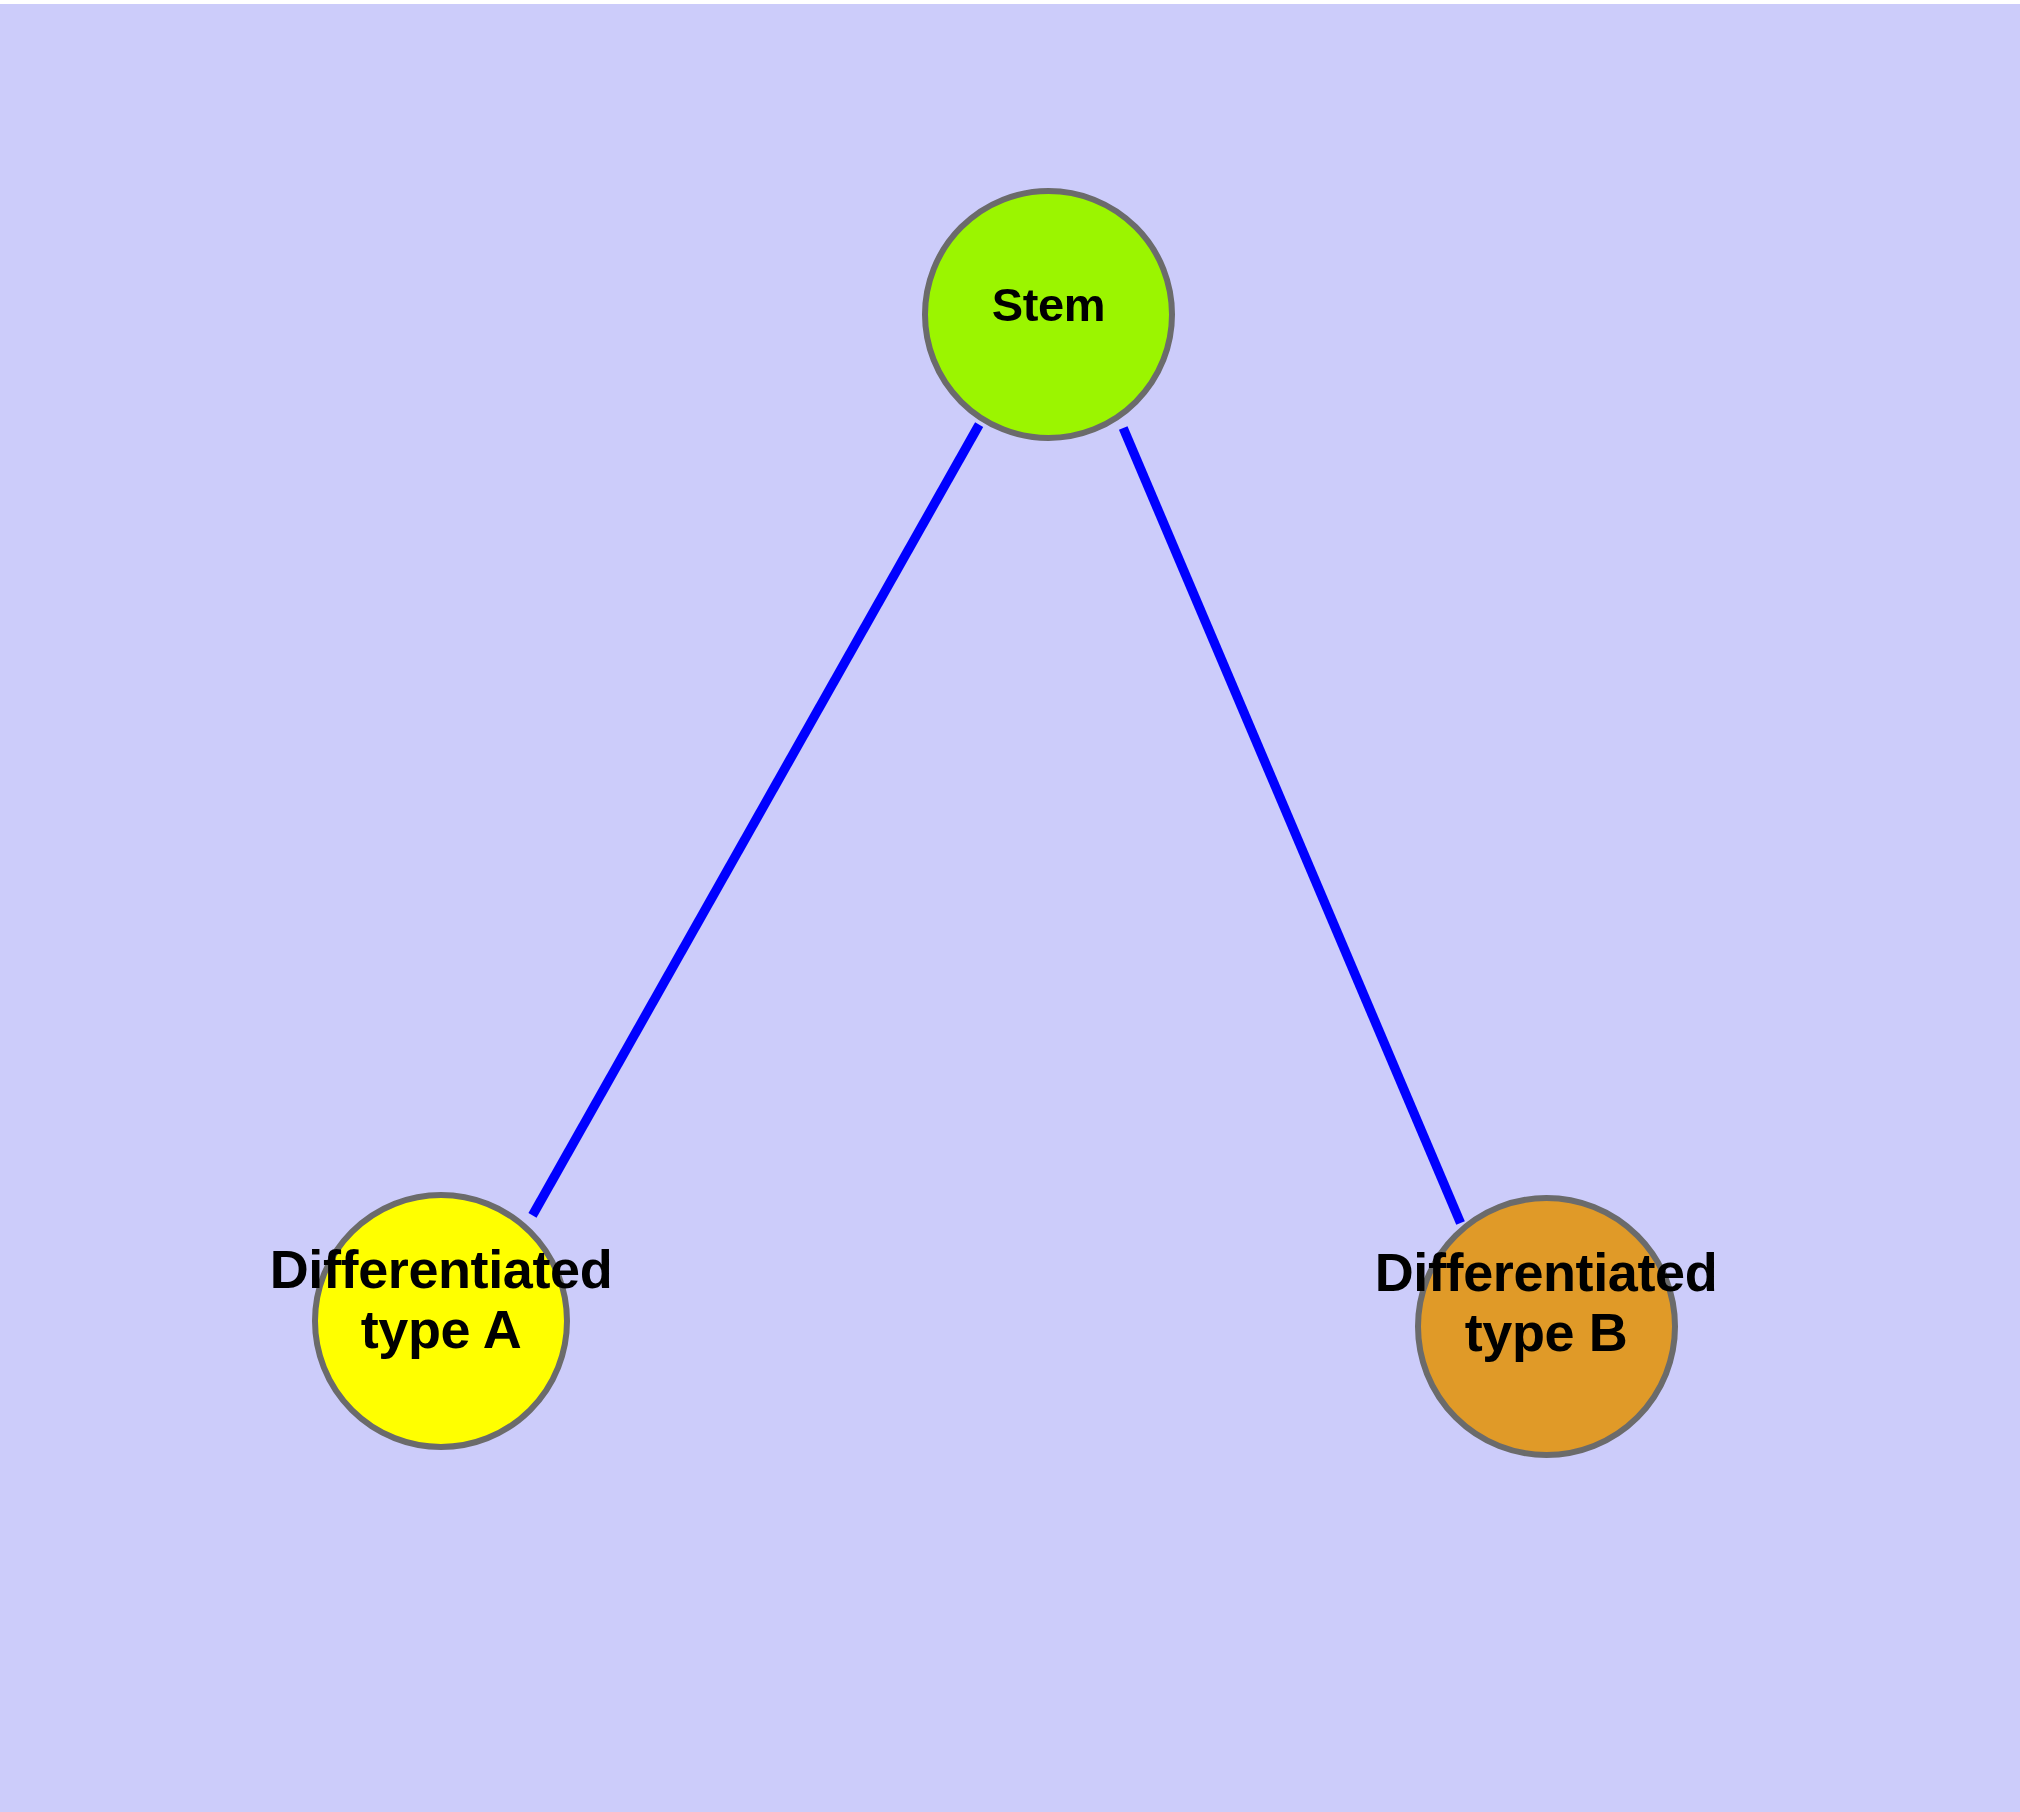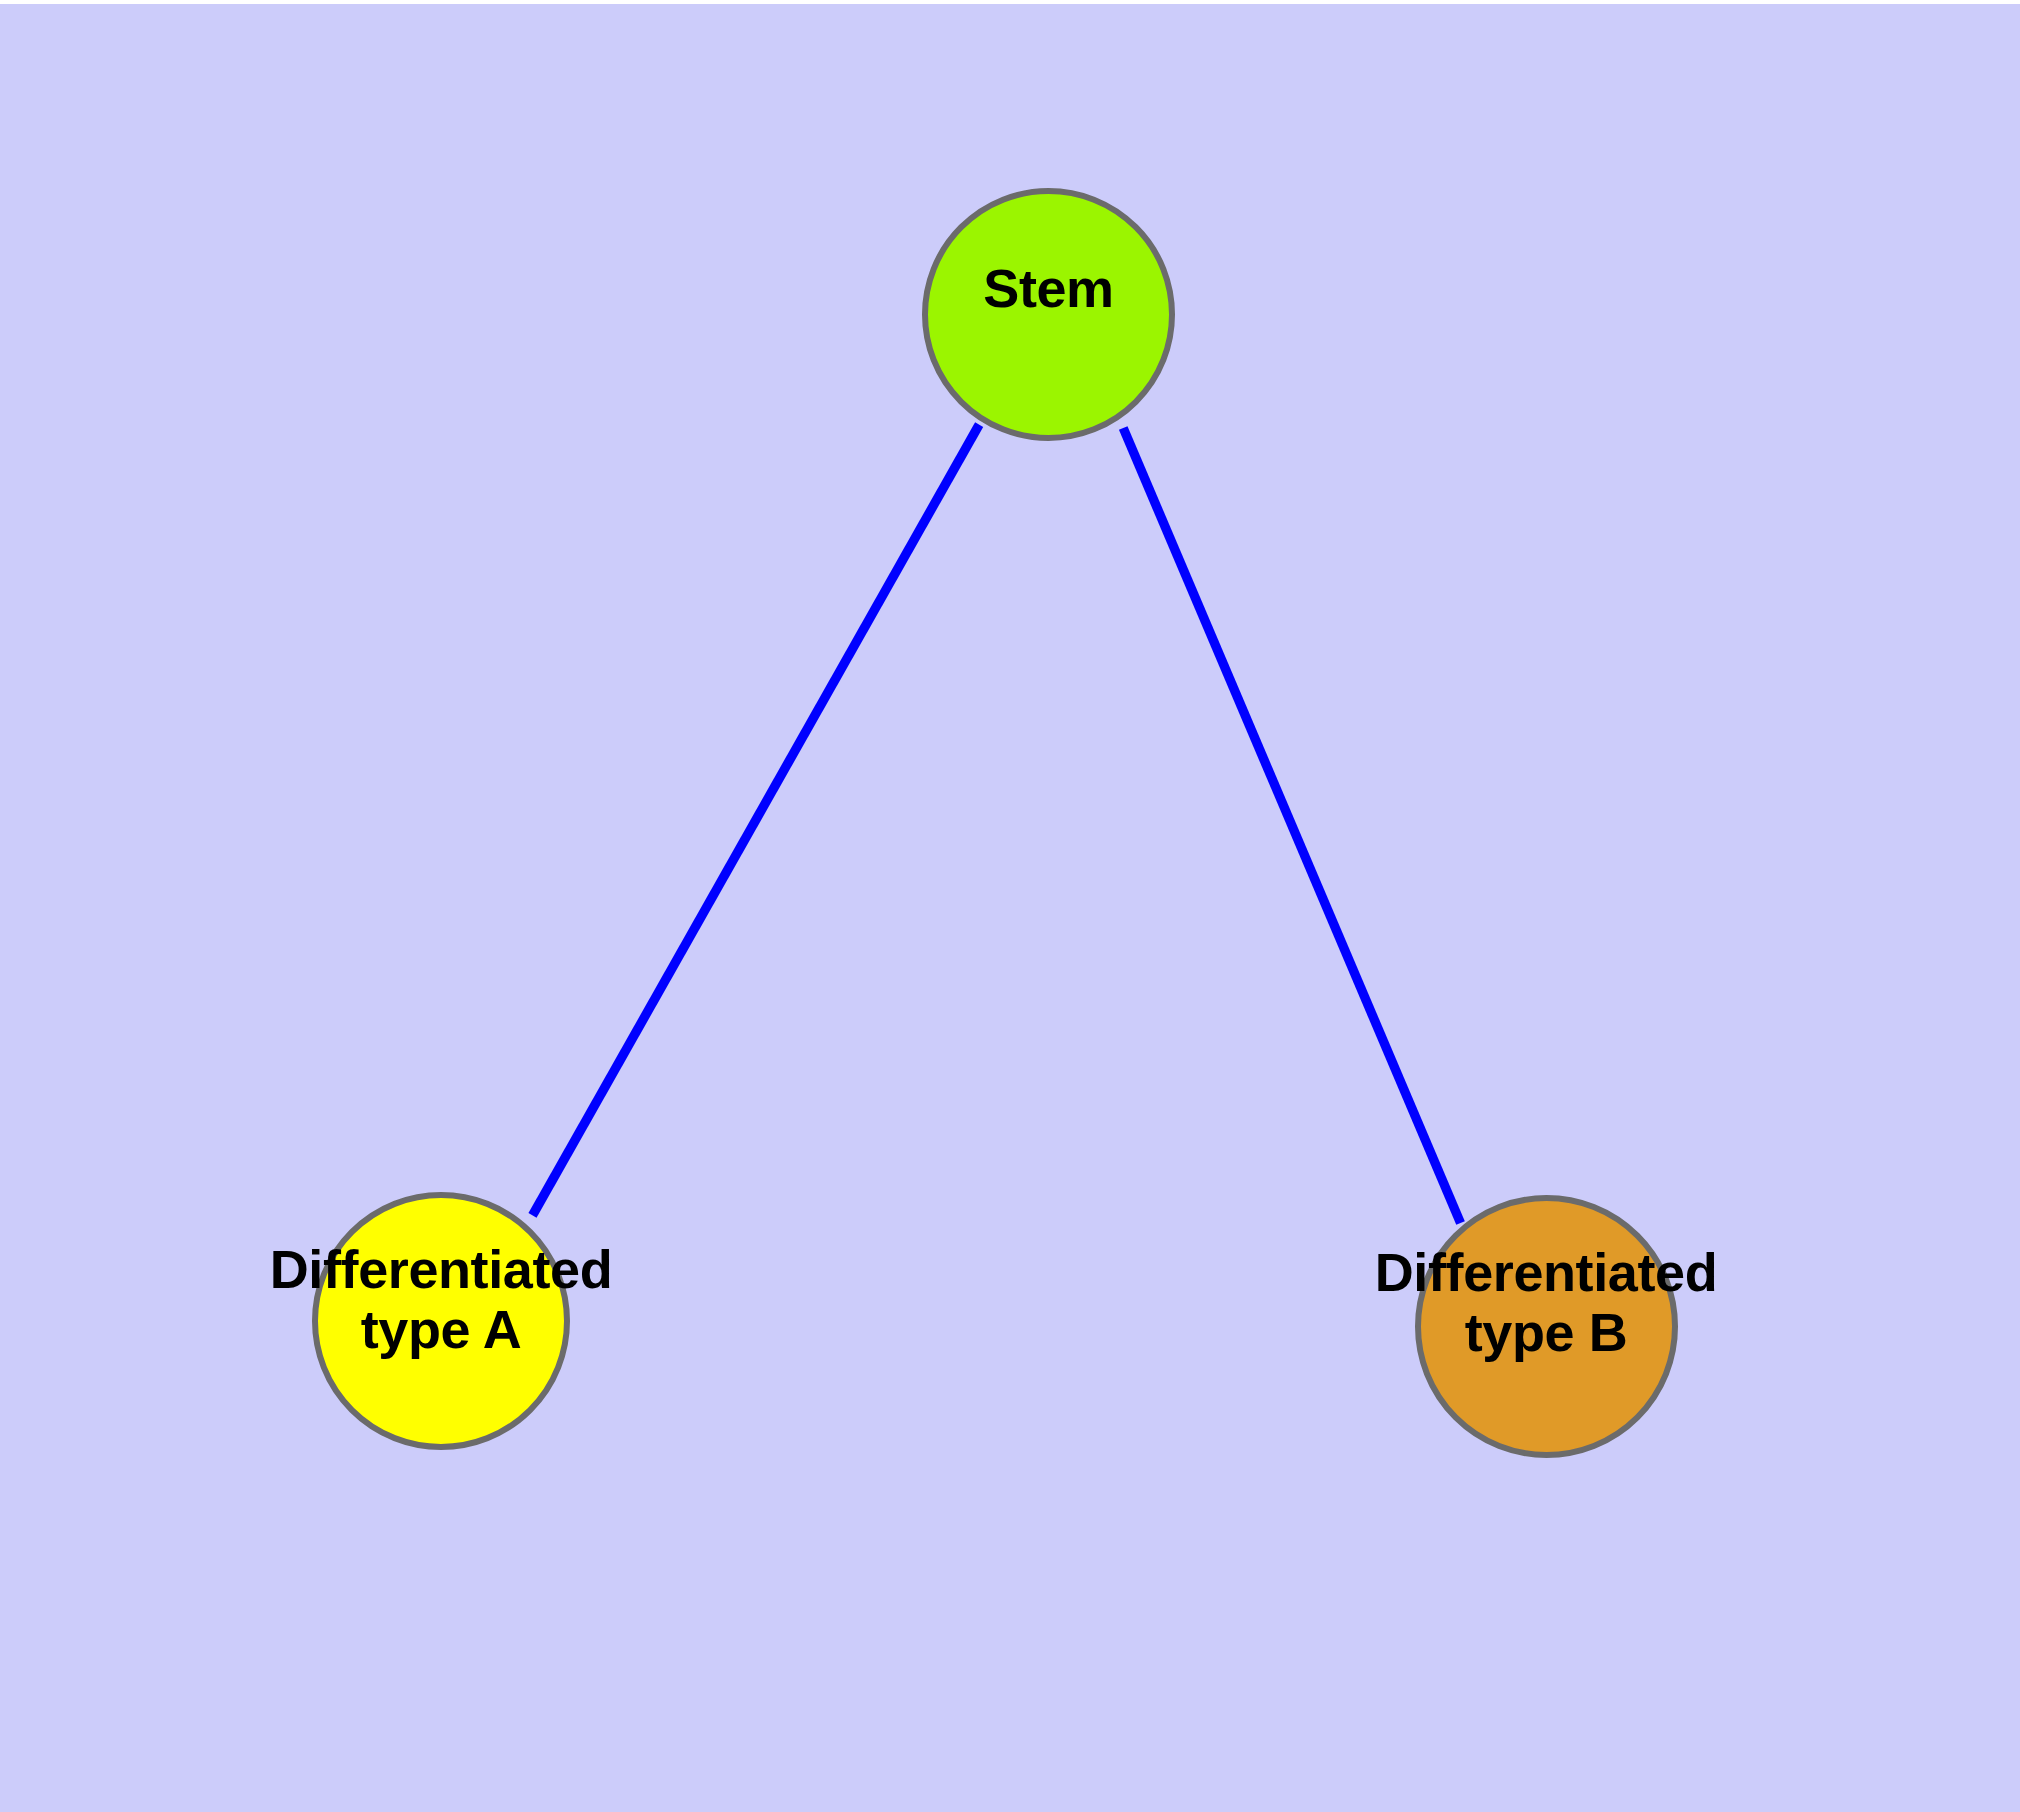--- a/index.html
+++ b/index.html
@@ -65,23 +65,23 @@
   #node-stem .node-circle {
     left: 922px;
     top: 188px;
     width: 253px;
     height: 253px;
     background: #9bf500;
     border: 6px solid #6b6b6b;
   }
   #node-stem .node-label {
     left: 794px;
-    top: 258px;
+    top: 279px;
     width: 509px;
-    font-size: 54px;
+    font-size: 47px;
   }
 
   
   #node-diff-a .node-circle {
     left: 312px;
     top: 1192px;
     width: 258px;
     height: 258px;
     background: #ffff00;
     border: 6px solid #6b6b6b;

